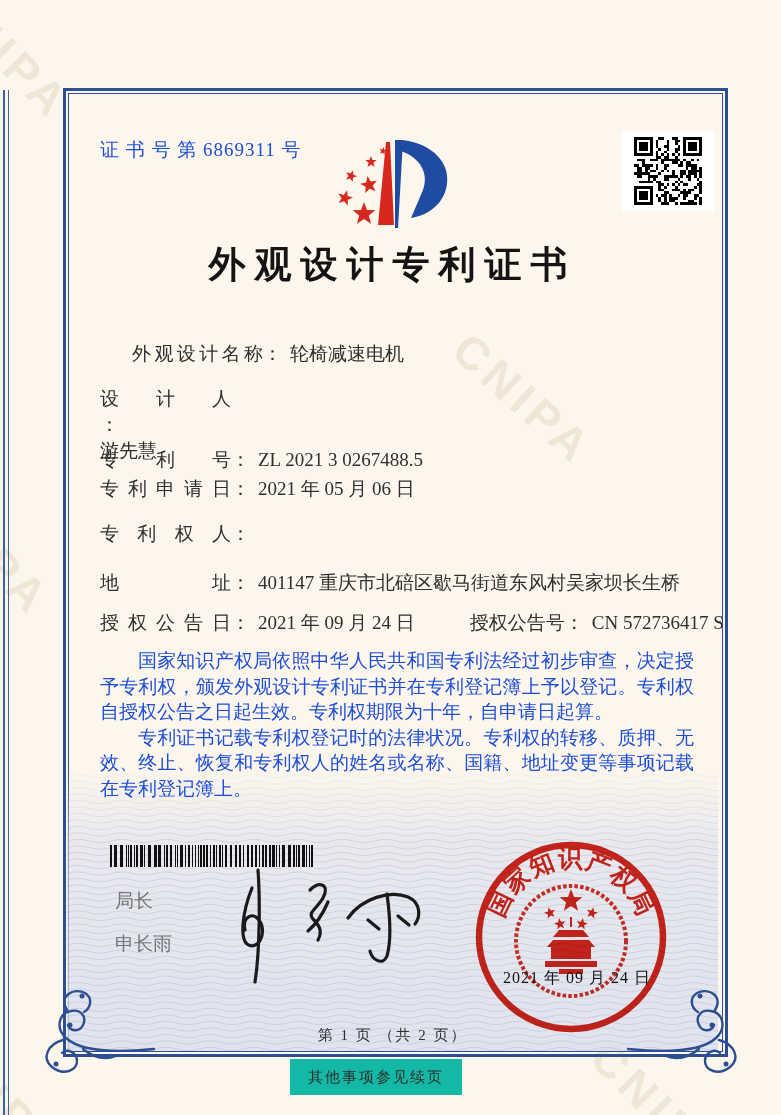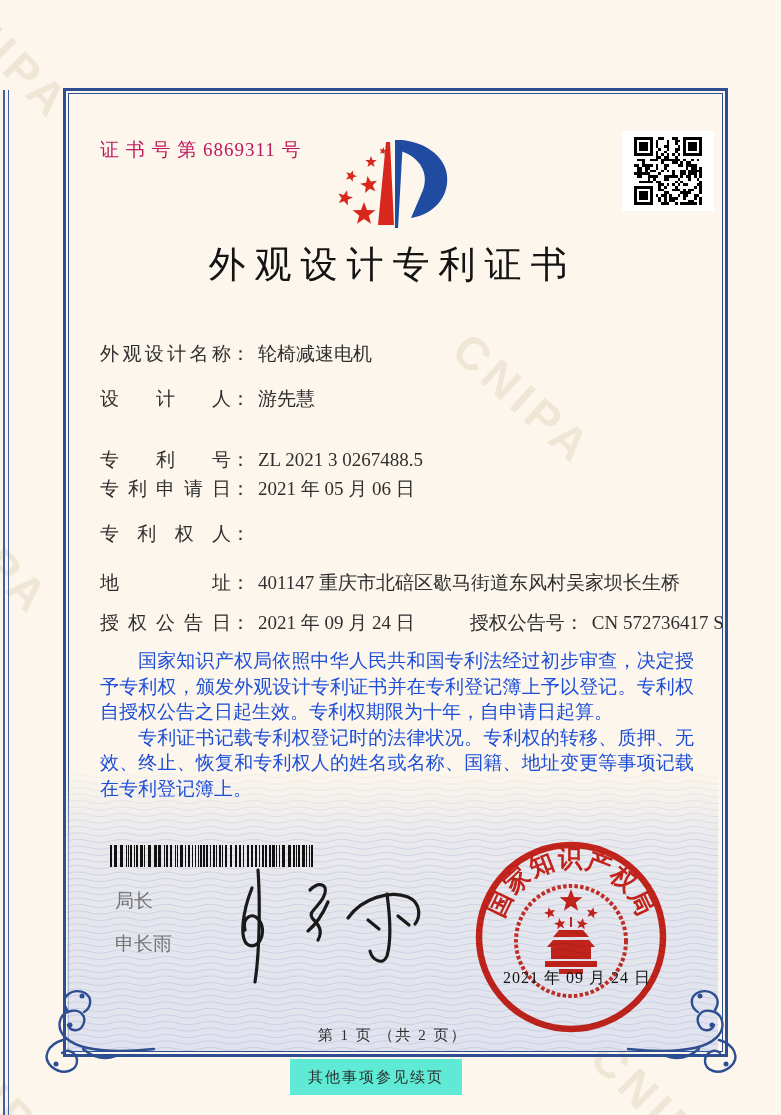--- a/index.html
+++ b/index.html
@@ -16,30 +16,30 @@
 
   
   #frame{position:absolute;left:63px;top:88px;width:659px;height:963px;
          border:3px solid #2e4e92;}
   #frame .inner{position:absolute;left:2px;top:2px;right:2px;bottom:2px;
          border:1px solid #2e4e92;}
 
   
   #waveband{position:absolute;left:67px;top:772px;width:651px;height:279px;z-index:1;}
 
-  .celltext{position:absolute;color:#be185d;font-size:19px;line-height:1.3;white-space:nowrap;}
+  .celltext{position:absolute;color:#1d4ed8;font-size:19px;line-height:1.3;white-space:nowrap;}
 
   #cert-no{left:100px;top:138px;letter-spacing:1px;}
 
   #logo{position:absolute;left:333px;top:128px;width:132px;height:106px;}
   #qrbox{position:absolute;left:622px;top:131px;width:92px;height:80px;background:#ffffff;
          display:flex;align-items:center;justify-content:center;}
 
   #doc-title{position:absolute;left:63px;top:240px;width:659px;text-align:center;
-      font-size:37px;font-weight:normal;color:#141414;letter-spacing:9px;white-space:nowrap;}
+      font-size:37px;font-weight:bold;color:#141414;letter-spacing:9px;white-space:nowrap;}
 
   .frow{position:absolute;left:100px;display:flex;align-items:baseline;
         font-size:19px;color:#2f2f2f;white-space:nowrap;}
   .frow .lab{display:inline-block;width:131px;text-align:justify;text-align-last:justify;}
   .frow .colon{margin-right:8px;}
   .frow .lab2{margin-left:55px;text-align:center;}
 
   #paras{position:absolute;left:100px;top:648px;width:594px;z-index:2;}
   #paras p{margin:0;font-size:19px;line-height:25.5px;color:#1d4ed8;
            text-indent:2em;text-align:justify;}
@@ -57,21 +57,21 @@
   #seal-date{position:absolute;left:492px;top:968px;width:170px;text-align:center;z-index:4;
         font-size:16px;color:#151515;letter-spacing:1px;white-space:nowrap;}
 
   .flourish{position:absolute;width:120px;height:95px;z-index:2;}
   #flourish-left{left:36px;top:986px;}
   #flourish-right{left:626px;top:986px;transform:scaleX(-1);}
 
   #page-info{position:absolute;left:63px;top:1026px;width:659px;text-align:center;z-index:2;
         font-size:15px;color:#2f2f2f;letter-spacing:2px;}
 
-  #cont-box{position:absolute;left:290px;top:1059px;width:172px;height:36px;background:#5eead4;
+  #cont-box{position:absolute;left:290px;top:1059px;width:172px;height:36px;background:#14b8a6;
         z-index:2;display:flex;align-items:center;justify-content:center;
         font-size:15px;color:#2f2f2f;letter-spacing:2px;}
 </style>
 </head>
 <body>
 
 <div id="page">
 
   <div class="wm" style="left:-38px;top:-28px;">CNIPA</div>
   <div class="wm" style="left:478px;top:322px;transform:rotate(42deg);">CNIPA</div>
@@ -373,26 +373,26 @@
         <rect x="19" y="1" width="5" height="5" fill="#fff"></rect>
         <rect x="20" y="2" width="3" height="3" fill="#000"></rect>
         <rect x="0" y="18" width="7" height="7" fill="#000"></rect>
         <rect x="1" y="19" width="5" height="5" fill="#fff"></rect>
         <rect x="2" y="20" width="3" height="3" fill="#000"></rect>
       </svg>
   </div>
 
   <div id="doc-title">外观设计专利证书</div>
 
-  <div class="frow" style="top:341px;">
+  <div class="frow" style="top:341px;margin-left:32px;">
     <span class="lab">外观设计名称</span>
       <span class="colon">：</span>
     <span class="val">轮椅减速电机</span>
   </div>
-  <div class="frow" style="top:386px;">
+  <div class="frow" style="top:386px;flex-direction:column;">
     <span class="lab">设计人</span>
       <span class="colon">：</span>
     <span class="val">游先慧</span>
   </div>
   <div class="frow" style="top:431px;margin-top:16px;">
     <span class="lab">专利号</span>
       <span class="colon">：</span>
     <span class="val">ZL 2021 3 0267488.5</span>
   </div>
   <div class="frow" style="top:476px;">

